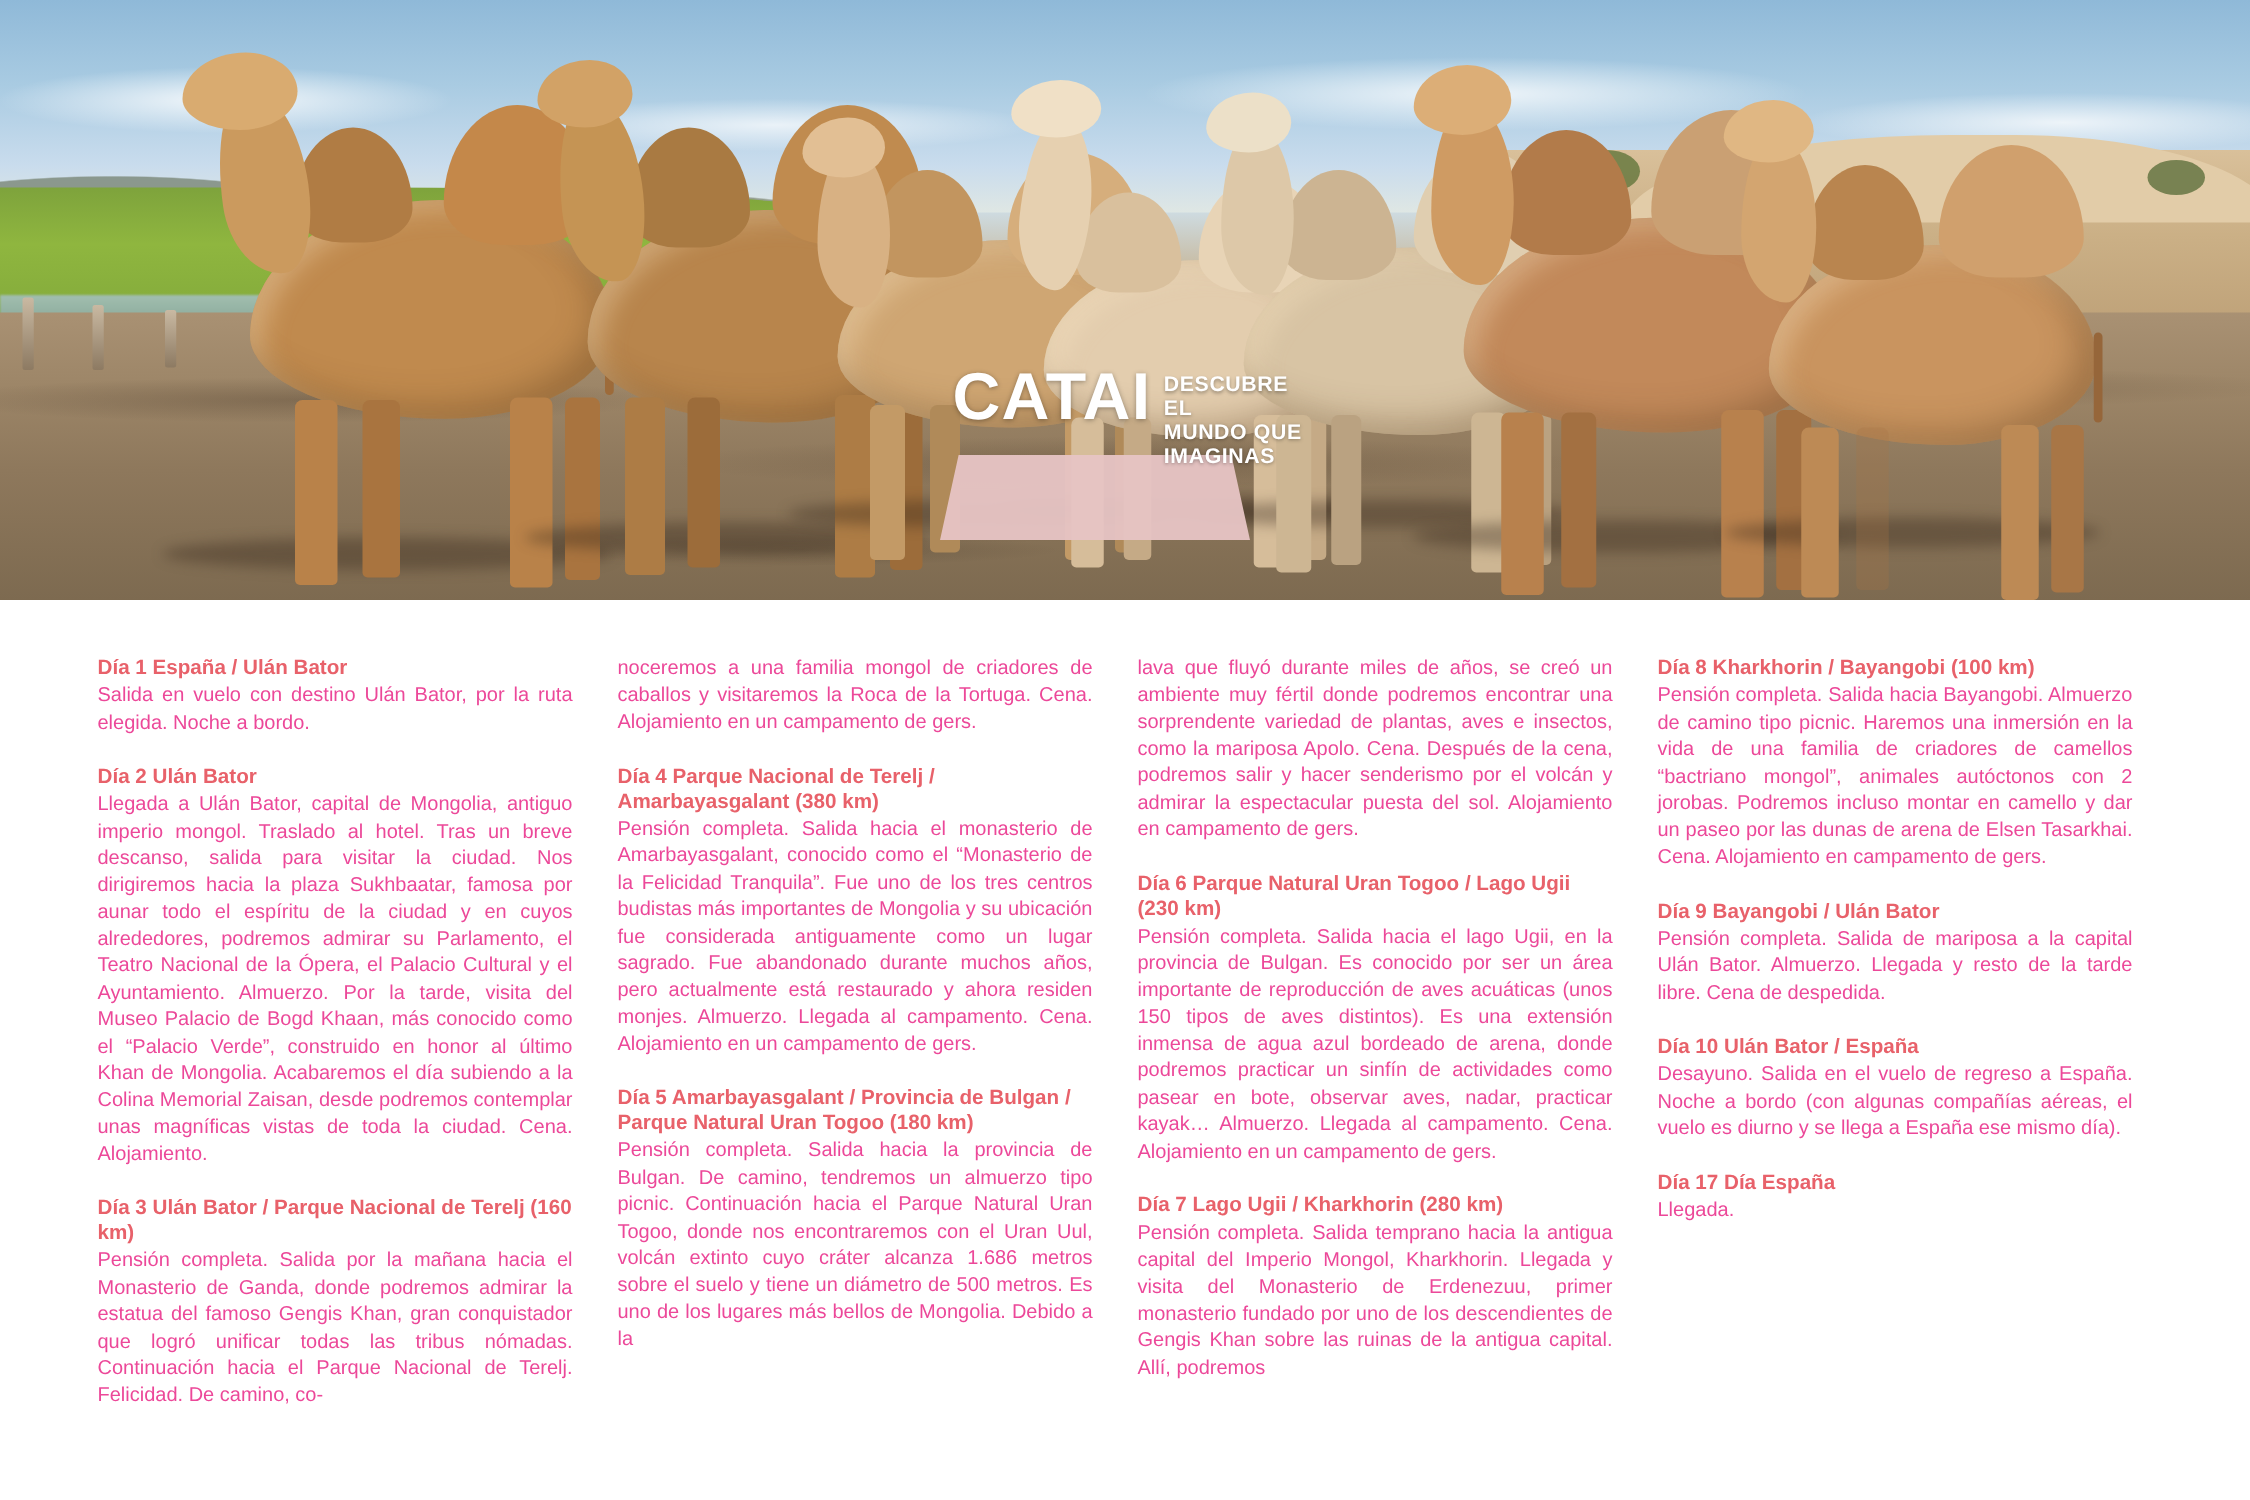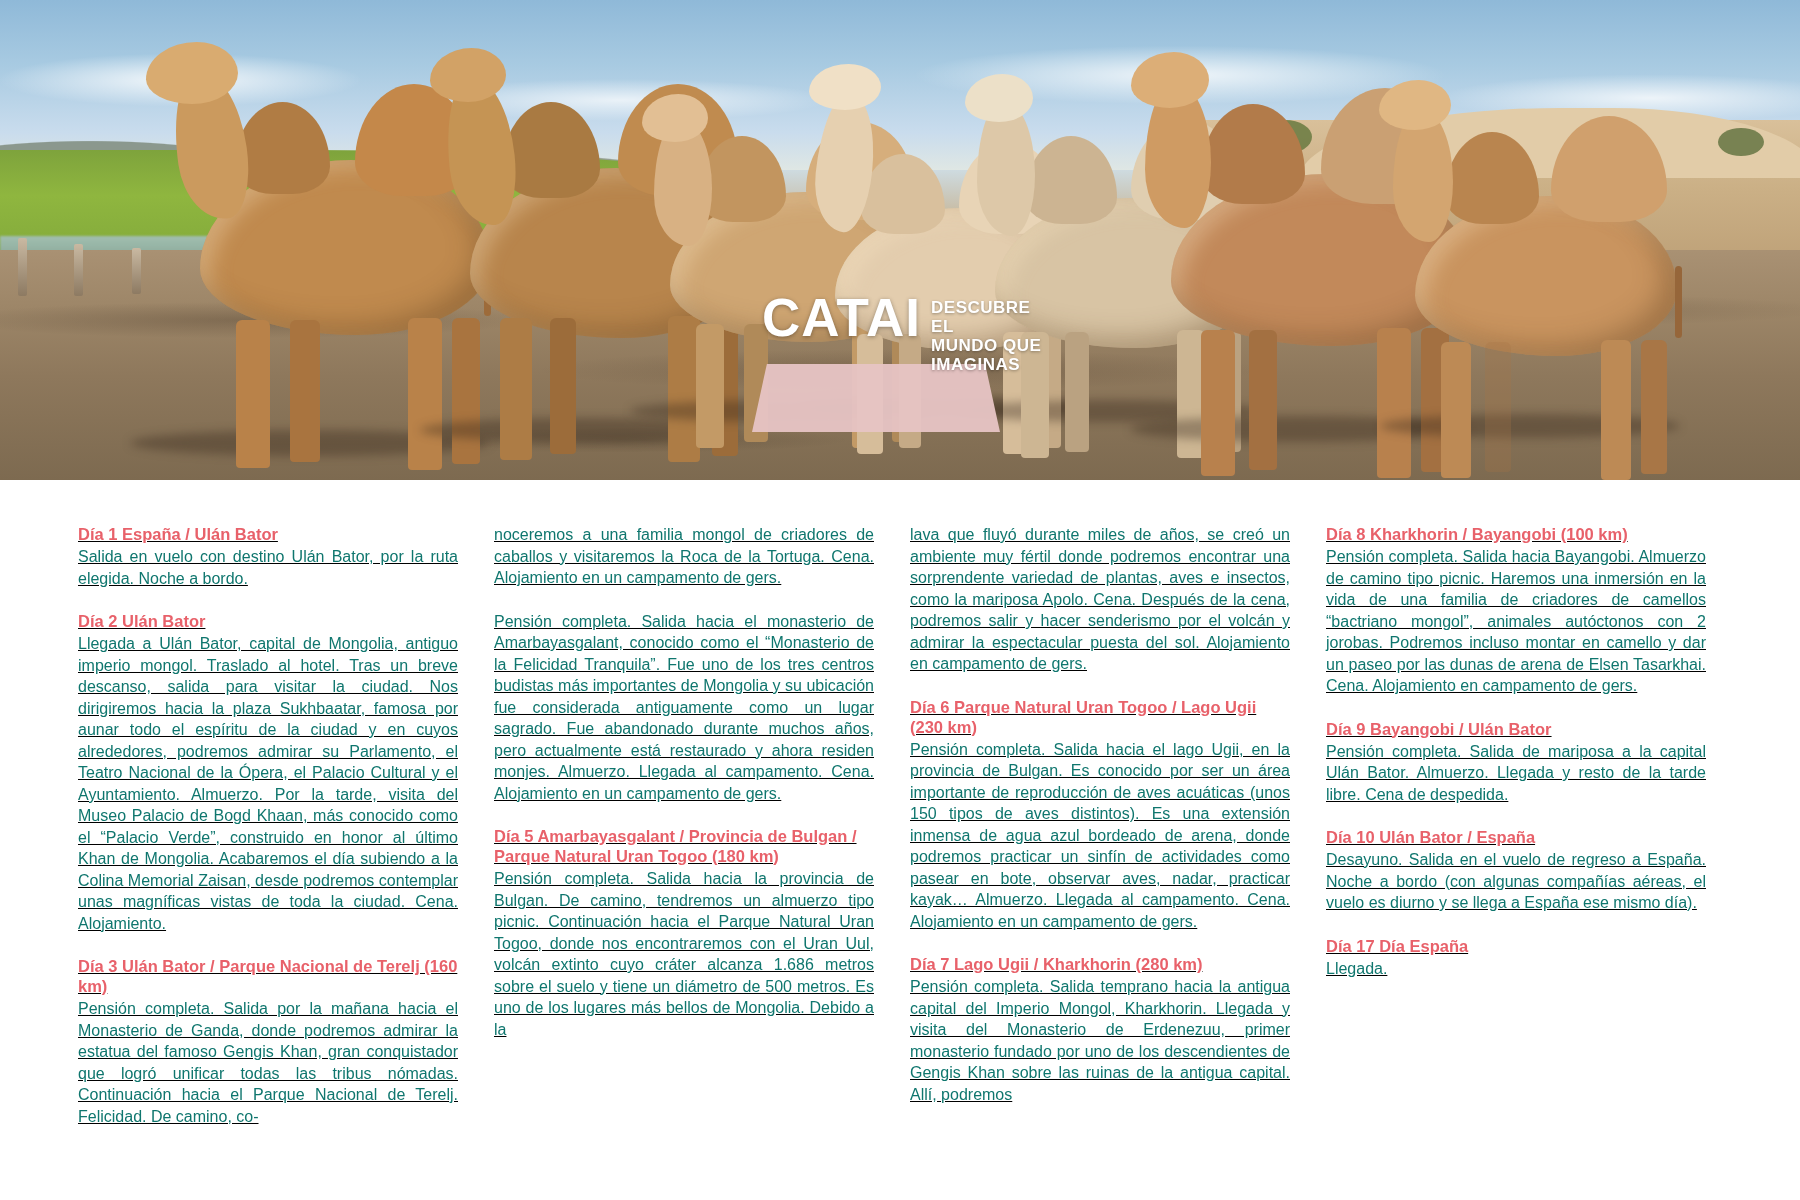--- a/index.html
+++ b/index.html
@@ -218,35 +218,34 @@
     width: 1800px;
     height: 720px;
     padding: 44px 78px 0 78px;
     box-sizing: border-box;
     display: flex;
     gap: 36px;
   }
   .col {
     width: 380px;
     flex: 0 0 380px;
-    text-decoration: underline;
   }
   h3.day {
     margin: 0 0 2px 0;
     font-size: 16.5px;
     line-height: 20px;
     font-weight: bold;
     color: #e8616a;
     font-family: "Liberation Sans", sans-serif;
   }
   p.body {
     margin: 0 0 22px 0;
     font-size: 16px;
     line-height: 21.5px;
-    color: #0f766e;
+    color: #ec4899;
     text-align: justify;
     font-family: "Liberation Sans", sans-serif;
     hyphens: auto;
   }
   .jump { margin-top: 0; }
 </style>
 </head>
 <body>
 
 <div class="page">
@@ -385,20 +384,21 @@
       <h3 class="day">Día 2 Ulán Bator</h3>
       <p class="body">Llegada a Ulán Bator, capital de Mongolia, antiguo imperio mongol. Traslado al hotel. Tras un breve descanso, salida para visitar la ciudad. Nos dirigiremos hacia la plaza Sukhbaatar, famosa por aunar todo el espíritu de la ciudad y en cuyos alrededores, podremos admirar su Parlamento, el Teatro Nacional de la Ópera, el Palacio Cultural y el Ayuntamiento. Almuerzo. Por la tarde, visita del Museo Palacio de Bogd Khaan, más conocido como el “Palacio Verde”, construido en honor al último Khan de Mongolia. Acabaremos el día subiendo a la Colina Memorial Zaisan, desde podremos contemplar unas magníficas vistas de toda la ciudad. Cena. Alojamiento.</p>
 
       <h3 class="day">Día 3 Ulán Bator / Parque Nacional de Terelj (160 km)</h3>
       <p class="body">Pensión completa. Salida por la mañana hacia el Monasterio de Ganda, donde podremos admirar la estatua del famoso Gengis Khan, gran conquistador que logró unificar todas las tribus nómadas. Continuación hacia el Parque Nacional de Terelj. Felicidad. De camino, co-</p>
     </div>
 
     <div class="col">
       <p class="body jump">noceremos a una familia mongol de criadores de caballos y visitaremos la Roca de la Tortuga. Cena. Alojamiento en un campamento de gers.</p>
 
+      <h3 class="day">Día 4 Parque Nacional de Terelj / Amarbayasgalant (380 km)</h3>
       <p class="body">Pensión completa. Salida hacia el monasterio de Amarbayasgalant, conocido como el “Monasterio de la Felicidad Tranquila”. Fue uno de los tres centros budistas más importantes de Mongolia y su ubicación fue considerada antiguamente como un lugar sagrado. Fue abandonado durante muchos años, pero actualmente está restaurado y ahora residen monjes. Almuerzo. Llegada al campamento. Cena. Alojamiento en un campamento de gers.</p>
 
       <h3 class="day">Día 5 Amarbayasgalant / Provincia de Bulgan / Parque Natural Uran Togoo (180 km)</h3>
       <p class="body">Pensión completa. Salida hacia la provincia de Bulgan. De camino, tendremos un almuerzo tipo picnic. Continuación hacia el Parque Natural Uran Togoo, donde nos encontraremos con el Uran Uul, volcán extinto cuyo cráter alcanza 1.686 metros sobre el suelo y tiene un diámetro de 500 metros. Es uno de los lugares más bellos de Mongolia. Debido a la</p>
     </div>
 
     <div class="col">
       <p class="body jump">lava que fluyó durante miles de años, se creó un ambiente muy fértil donde podremos encontrar una sorprendente variedad de plantas, aves e insectos, como la mariposa Apolo. Cena. Después de la cena, podremos salir y hacer senderismo por el volcán y admirar la espectacular puesta del sol. Alojamiento en campamento de gers.</p>
 
       <h3 class="day">Día 6 Parque Natural Uran Togoo / Lago Ugii (230 km)</h3>

